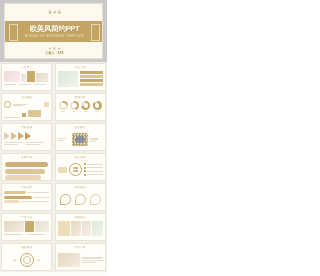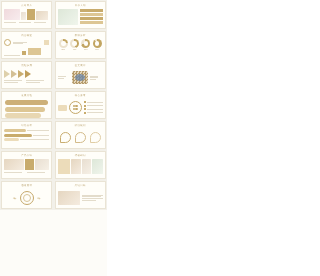--- a/index.html
+++ b/index.html
@@ -109,20 +109,33 @@
     border-bottom: 4px solid transparent;
     border-left: 6px solid #c9ad70;
   }
   .hidden-txt { font-size: 1.8px; color: #b9a57f; line-height: 2.2px; }
 </style>
 </head>
 <body>
 
 <div id="page">
 
+  <div class="hero">
+    <div class="hero-inner">
+      <div class="hero-ornament-top">❦ ✦ ❦</div>
+      <div class="hero-band">
+        <div class="hero-title">欧美风简约PPT</div>
+        <div class="hero-sub">MINIMALIST  BUSINESS  TEMPLATE</div>
+      </div>
+      <div class="hero-foot">
+        <div class="hero-foot-ornament">✦ ❦ ✦</div>
+        <div class="hero-foot-txt">汇报人：XXX</div>
+      </div>
+    </div>
+  </div>
 
   <div class="grid">
 
     <div class="cell">
       <div class="card">
         <div class="c-title">公司简介</div>
         <div class="c-body">
           <div style="display:flex;gap:1px;height:11px;align-items:flex-end">
             <div class="ph pink" style="width:16px;height:11px"></div>
             <div class="ph" style="width:5px;height:8px"></div>

